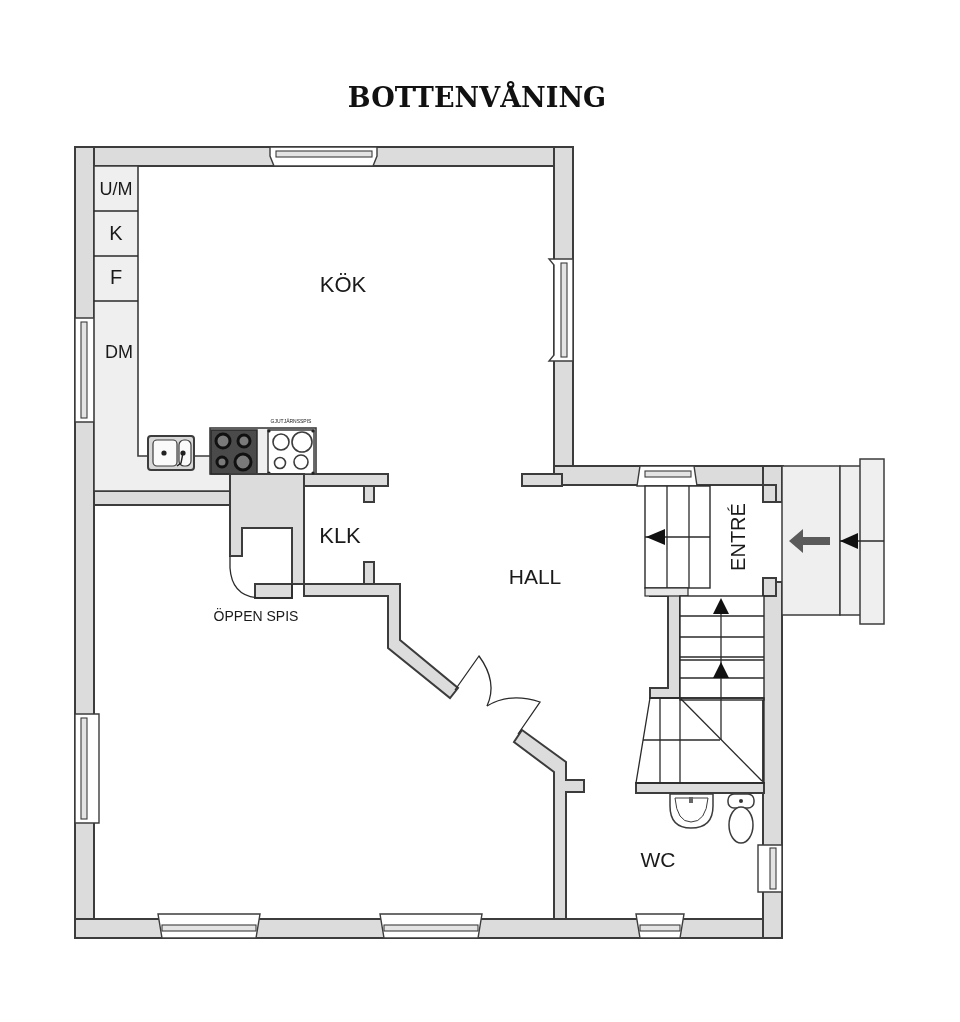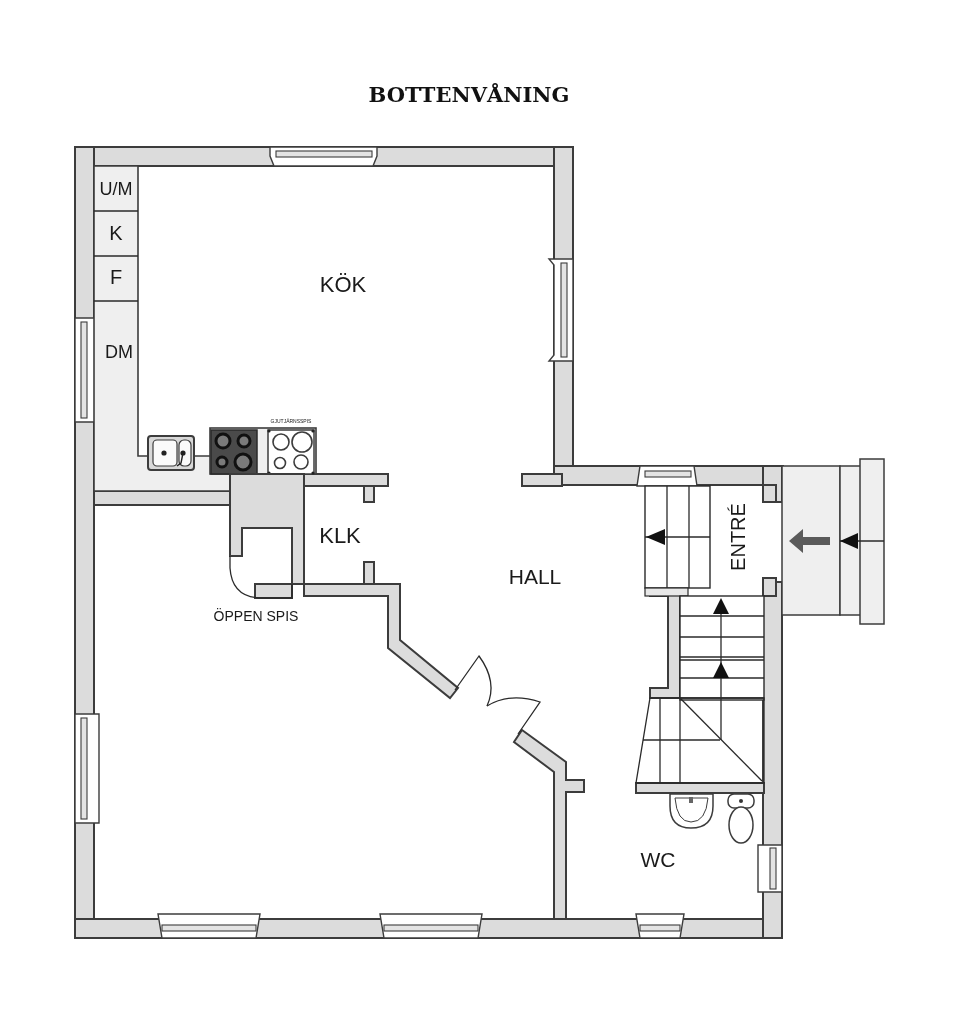--- a/index.html
+++ b/index.html
@@ -1,20 +1,20 @@
 <!DOCTYPE html>
 <html><head>
   <meta charset="utf-8">
   <style>
     html, body { margin: 0; padding: 0; background: #ffffff; }
     body { width: 960px; height: 1022px; position: relative; overflow: hidden; }
     #plan-title {
-      position: absolute; left: 4px; top: 82px; width: 930px; text-align: center;
+      position: absolute; left: 12px; top: 82px; width: 930px; text-align: center;
       font-family: "DejaVu Serif", "Liberation Serif", serif; font-weight: bold;
-      font-size: 21px; letter-spacing: 0px; color: #111;
+      font-size: 27px; letter-spacing: 0px; color: #111;
     }
     svg#floorplan { position: absolute; left: 0; top: 0; }
     .wall { fill: #dcdcdc; stroke: #3c3c3c; stroke-width: 2; stroke-linejoin: miter; }
     .win { fill: #ffffff; stroke: #3c3c3c; stroke-width: 1.4; }
     .win-inner { fill: #e4e4e4; stroke: #3c3c3c; stroke-width: 1.1; }
     .thin { fill: none; stroke: #2a2a2a; stroke-width: 1.3; }
     .room-label { font-family: "Liberation Sans", "DejaVu Sans", sans-serif; fill: #1a1a1a; }
     .counter { fill: #efefef; stroke: #3c3c3c; stroke-width: 1.6; }
   </style>
 </head>

